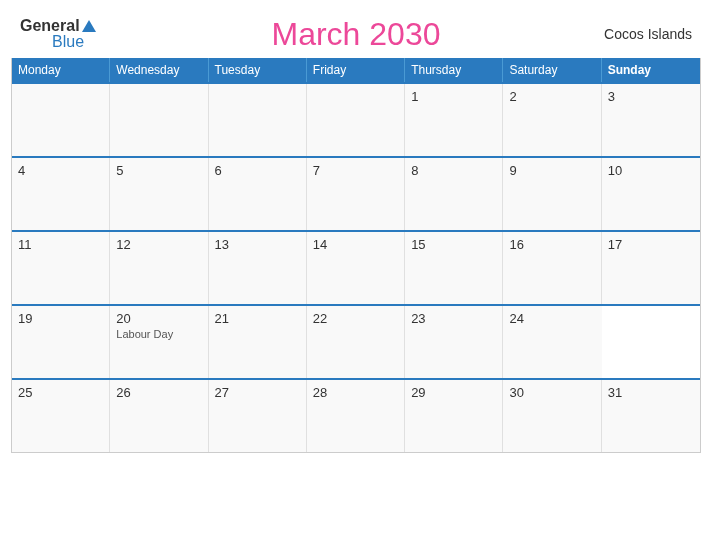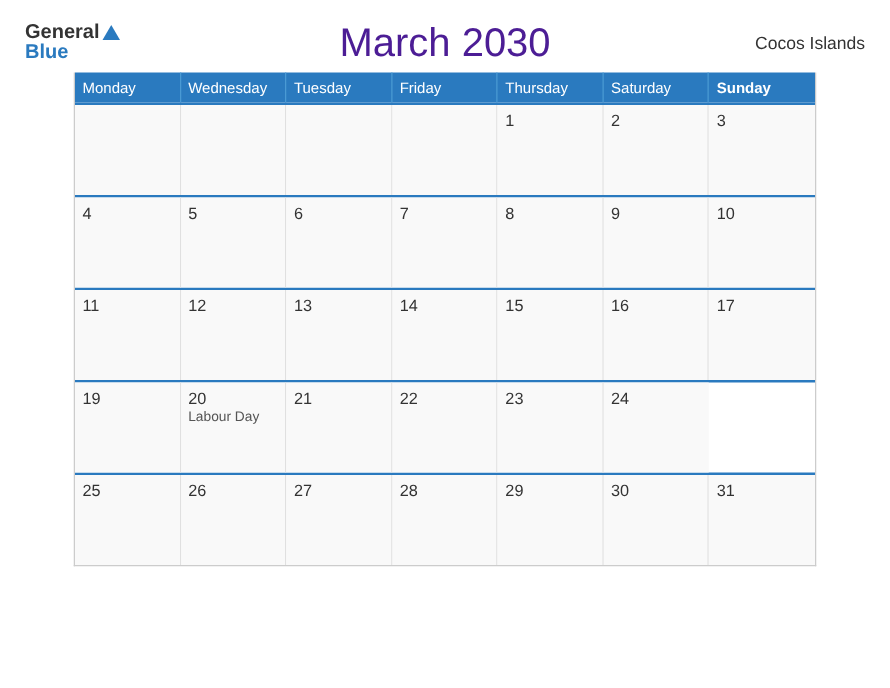--- a/index.html
+++ b/index.html
@@ -30,22 +30,23 @@
     }
 
     .logo-general {
       font-size: 16px;
       font-weight: bold;
       color: #333;
     }
 
     .logo-blue {
       font-size: 16px;
-      font-weight: bold;
+      font-weight: normal;
       color: #2a7abf;
+      margin-left: 32px;
     }
 
     .logo-triangle {
       display: inline-block;
       width: 0;
       height: 0;
       border-left: 7px solid transparent;
       border-right: 7px solid transparent;
       border-bottom: 12px solid #2a7abf;
       margin-left: 2px;
@@ -56,33 +57,33 @@
       display: flex;
       align-items: center;
     }
 
     .month-title {
       position: absolute;
       left: 50%;
       transform: translateX(-50%);
       font-size: 32px;
       font-weight: 400;
-      color: #4c1d95;
+      color: #ec4899;
       white-space: nowrap;
     }
 
     .country-name {
       font-size: 14px;
       color: #333;
       text-align: right;
       margin-left: 46px;
     }
 
     .calendar-container {
-      width: 594px;
+      width: 690px;
       border: 1px solid #ccc;
       border-top: none;
     }
 
     .day-headers {
       display: grid;
       grid-template-columns: repeat(7, 1fr);
       background: #2a7abf;
     }
 

